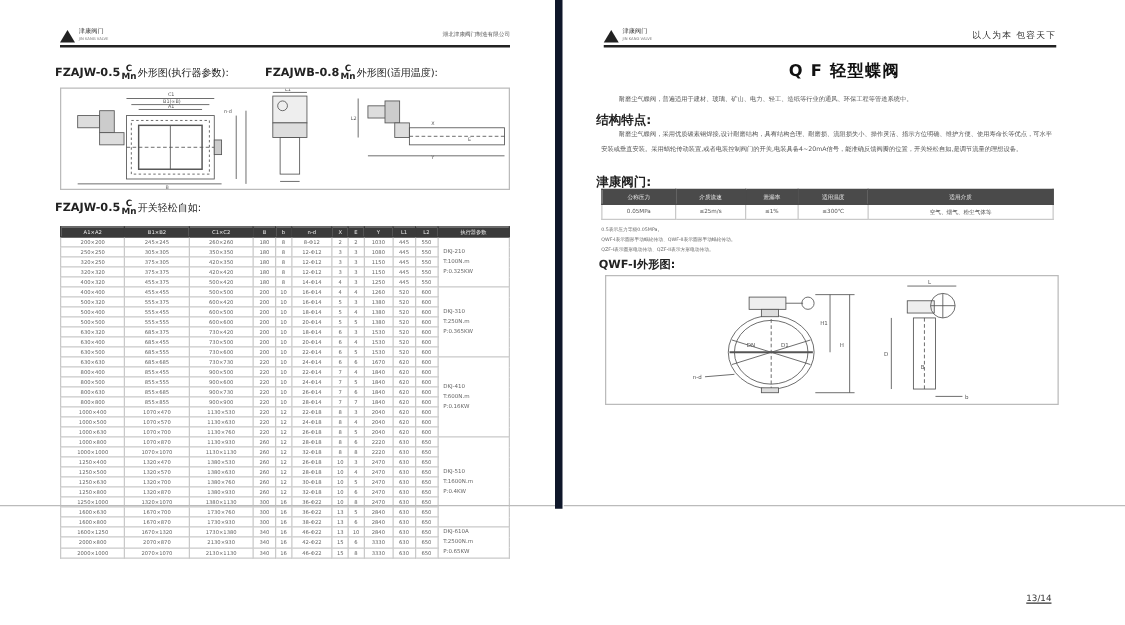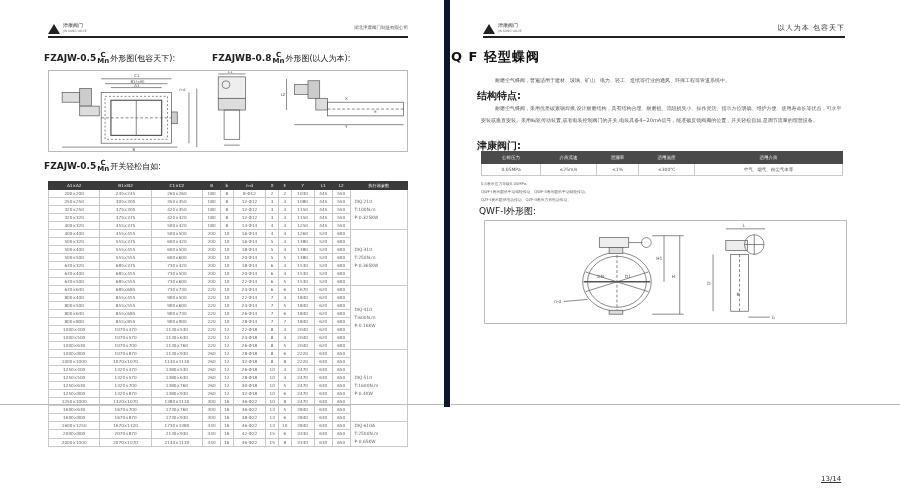--- a/index.html
+++ b/index.html
@@ -29,52 +29,52 @@
 
   .diagram-box { position: absolute; left: 48px; top: 70px; width: 360px; height: 82px; border: 1px solid #bbb; }
   .diagram-box svg { width: 100%; height: 100%; }
 
   .tbl-title { position: absolute; left: 44px; top: 160px; font-size: 9px; font-weight: bold; color: #222; }
   table.spec { position: absolute; left: 48px; top: 181px; width: 360px; border-collapse: collapse; font-size: 4.2px; color: #666; }
   table.spec th { background: #3a3a3a; color: #eee; font-weight: normal; height: 8px; border: 0.5px solid #3a3a3a; }
   table.spec td { border: 0.5px solid #c9c9c9; text-align: center; height: 8px; padding: 0; line-height: 7px; }
   table.spec td.act { text-align: left; padding-left: 4px; line-height: 8px; font-size: 4.4px; vertical-align: middle; }
 
-  .qf-title { position: absolute; left: 0; width: 100%; top: 48px; font-size: 13px; font-weight: bold; color: #111; letter-spacing: 1px; }
+  .qf-title { position: absolute; left: 0; width: 100%; top: 48px; text-align: center; font-size: 13px; font-weight: bold; color: #111; letter-spacing: 1px; }
   .para { position: absolute; left: 30px; width: 365px; font-size: 5px; color: #555; line-height: 12px; }
   .sec { position: absolute; left: 26px; font-size: 10px; font-weight: bold; color: #222; }
   table.perf { position: absolute; left: 30px; top: 151px; width: 362px; border-collapse: collapse; font-size: 4.5px; color: #555; }
   table.perf th { background: #4a4a4a; color: #eee; font-weight: normal; height: 12px; border: 0.5px solid #4a4a4a; }
   table.perf td { border: 0.5px solid #c9c9c9; text-align: center; height: 12px; }
   .note { position: absolute; left: 30px; font-size: 3.8px; color: #666; }
-  .qwf-title { position: absolute; left: 28px; top: 205px; font-size: 9px; font-weight: normal; color: #222; }
+  .qwf-title { position: absolute; left: 28px; top: 205px; font-size: 9px; font-weight: bold; color: #222; }
   .qwf-box { position: absolute; left: 33px; top: 220px; width: 363px; height: 104px; border: 1px solid #bbb; }
   .qwf-box svg { width: 100%; height: 100%; }
   .page-num { position: absolute; left: 370px; top: 475px; font-size: 7px; color: #333; text-decoration: underline; }
 </style>
 </head>
 <body>
 
 <div class="spread">
 
   <div class="page page-left">
     <div class="hdr">
       <div class="logo">
         <span class="logo-mark"></span>
         <span class="logo-text"><span>津康阀门</span><span class="logo-sub">JIN KANG VALVE</span></span>
       </div>
       <div class="hdr-right">湖北津康阀门制造有限公司</div>
       <div class="hdr-rule"></div>
     </div>
 
     <div class="fig-title" style="left:44px;">
-      <span>FZAJW-0.5</span><span class="frac"><span>C</span><span>Mn</span></span><span class="cn">外形图(包容天下):</span>
+      <span>FZAJW-0.5</span><span class="frac"><span>C</span><span>Mn</span></span><span class="cn">外形图(执行器参数):</span>
     </div>
     <div class="fig-title" style="left:212px;">
-      <span>FZAJWB-0.8</span><span class="frac"><span>C</span><span>Mn</span></span><span class="cn">外形图(以人为本):</span>
+      <span>FZAJWB-0.8</span><span class="frac"><span>C</span><span>Mn</span></span><span class="cn">外形图(适用温度):</span>
     </div>
 
     <div class="diagram-box">
       <svg viewBox="0 0 360 82">
         <g stroke="#555" fill="none" stroke-width="0.7">
 
           <rect x="10" y="22" width="18" height="10" fill="#ddd"></rect>
           <rect x="28" y="18" width="12" height="18" fill="#ccc"></rect>
           <rect x="28" y="36" width="20" height="10" fill="#ddd"></rect>
           <rect x="50" y="22" width="72" height="52"></rect>

